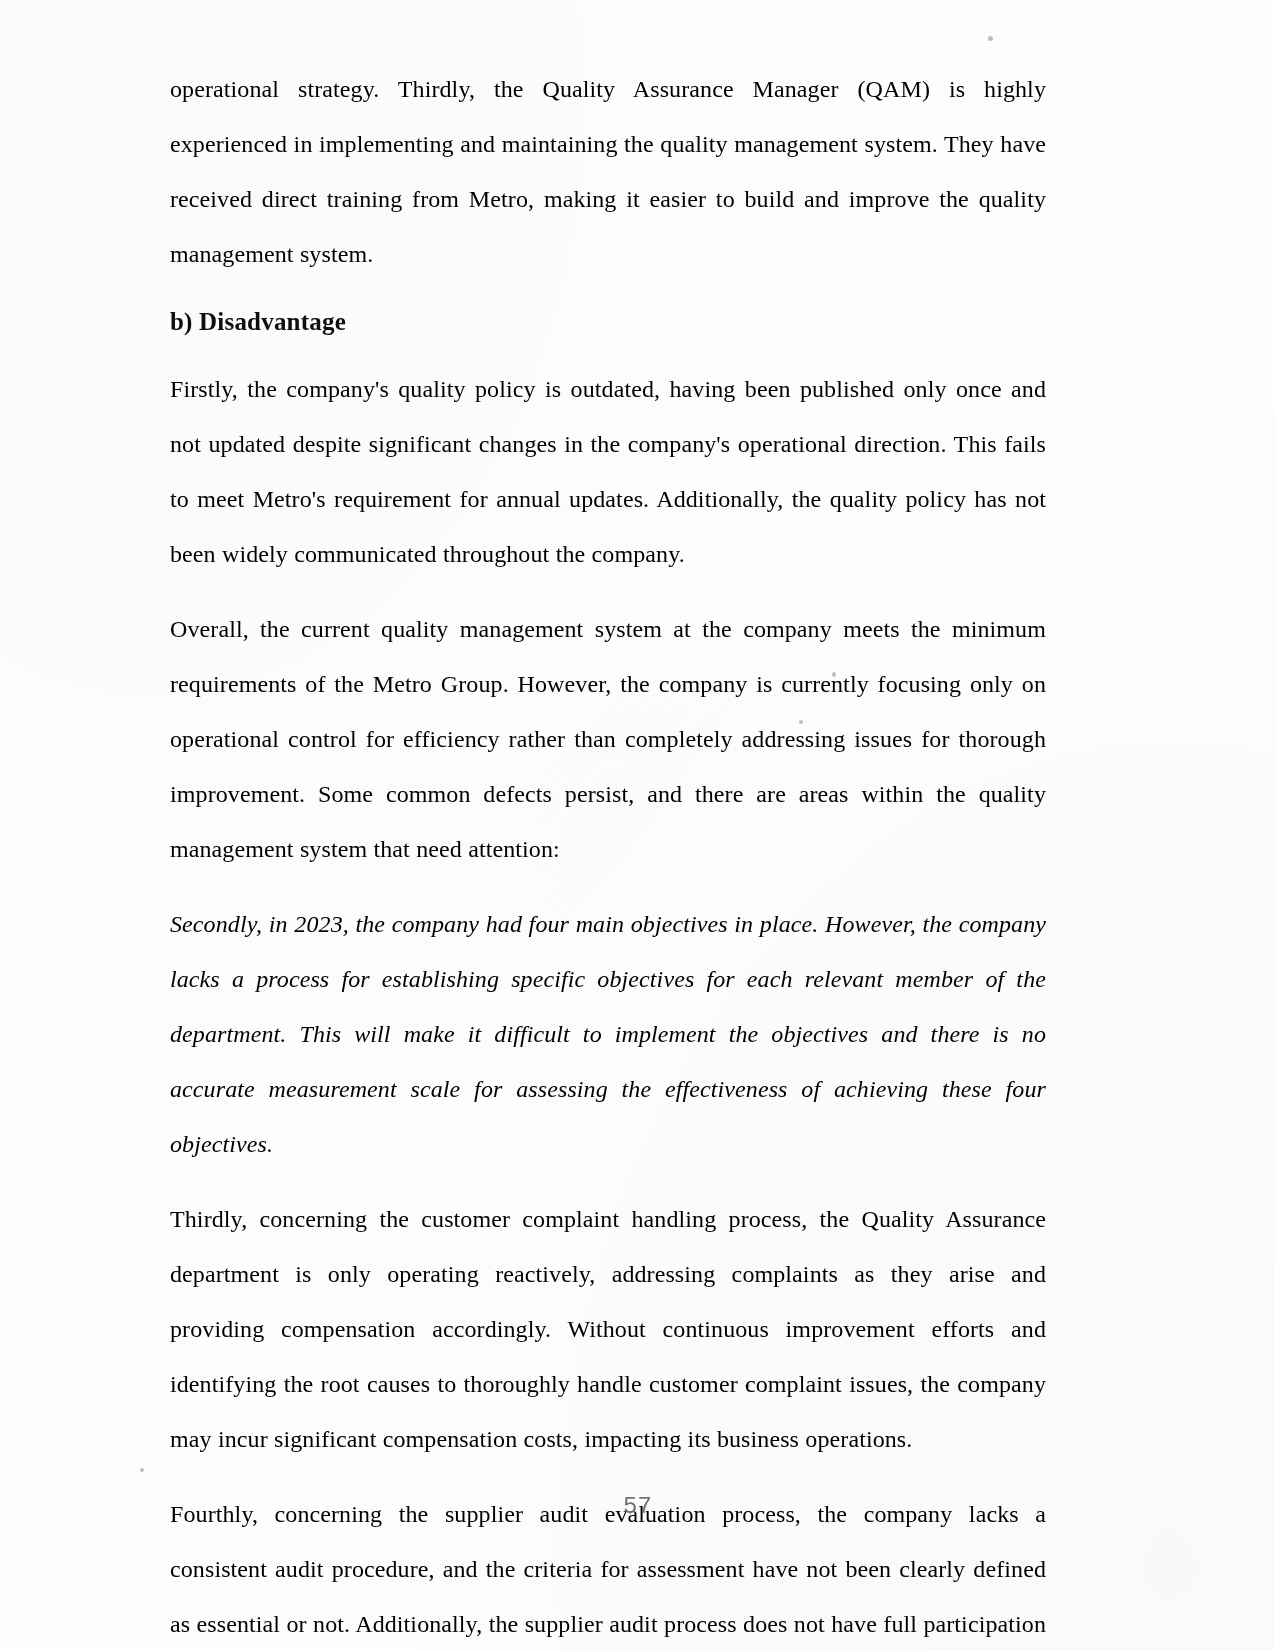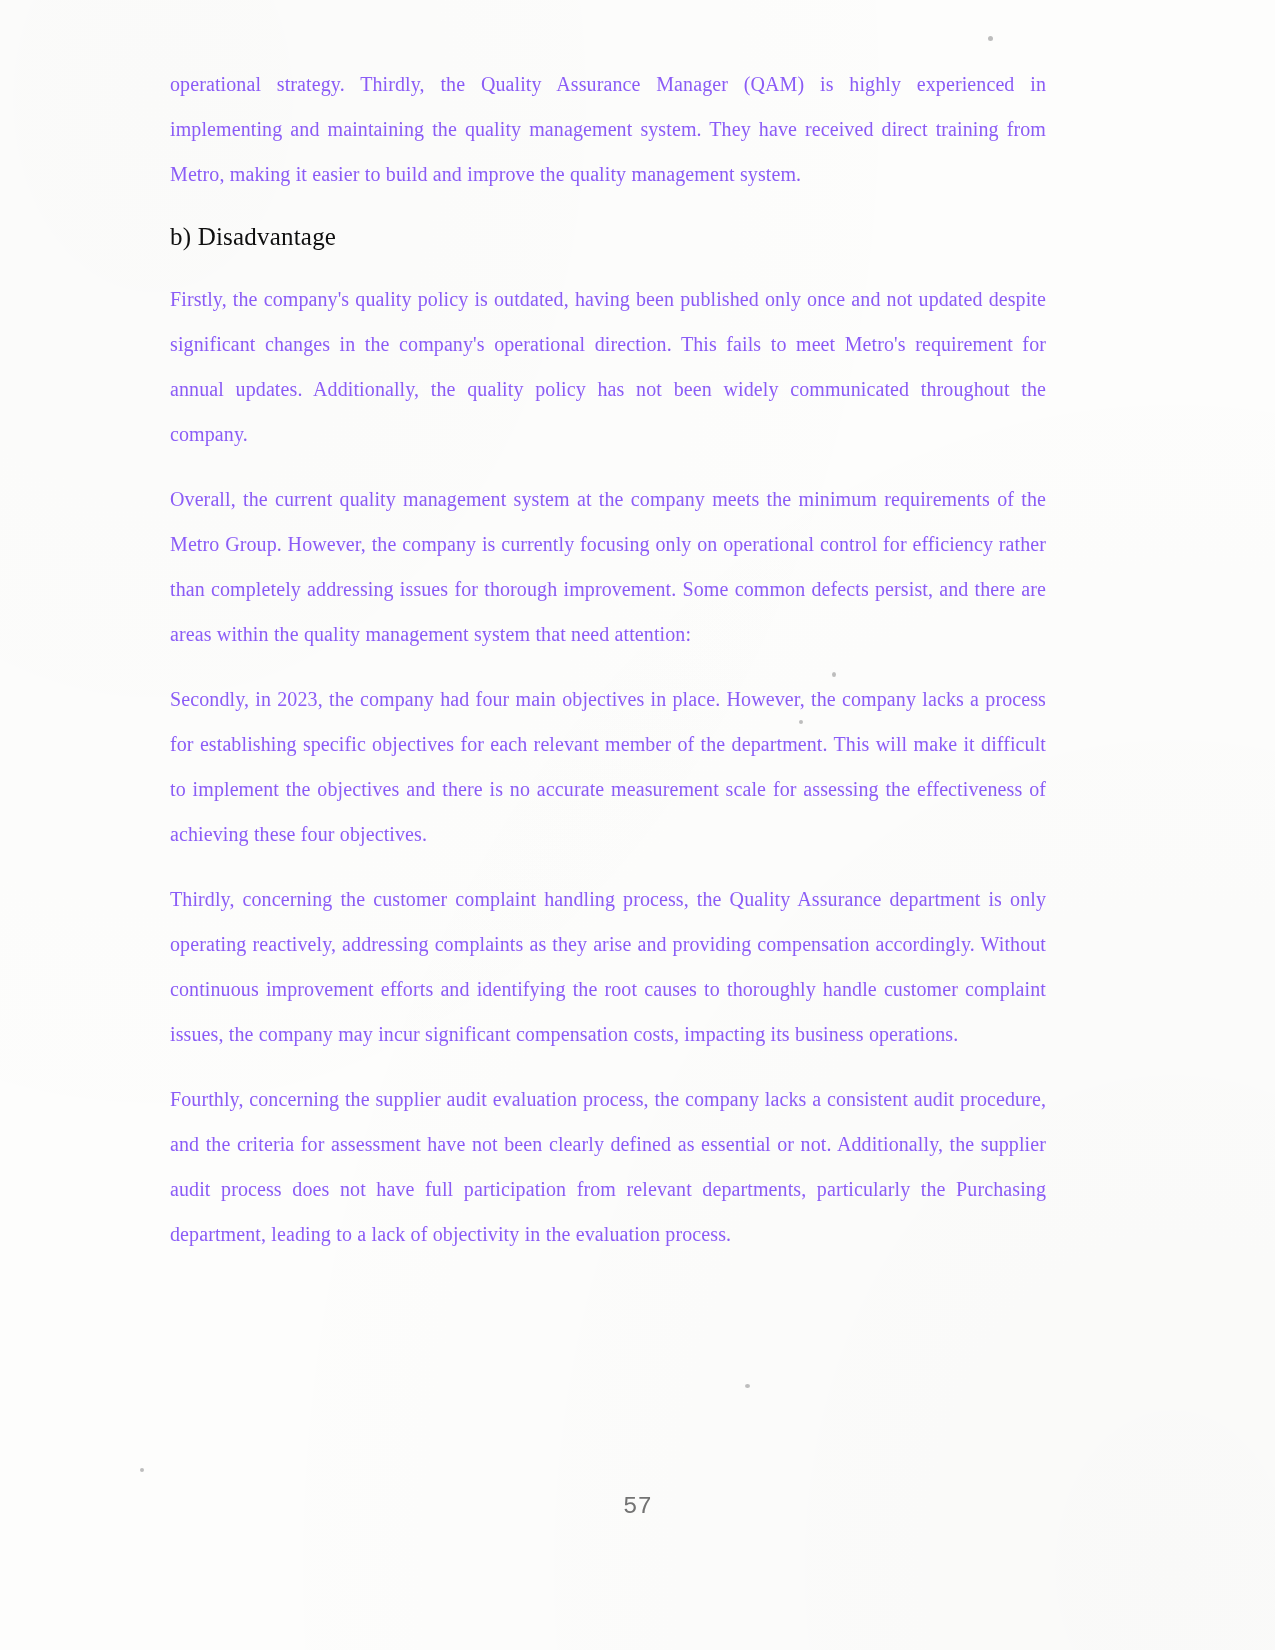--- a/index.html
+++ b/index.html
@@ -34,45 +34,45 @@
 
   .content {
     position: absolute;
     left: 170px;
     top: 62px;
     width: 876px;
   }
 
   p.para {
     margin: 0 0 20px 0;
-    font-size: 20px;
-    line-height: 45px;
+    font-size: 24px;
+    line-height: 55px;
     text-align: justify;
     text-justify: inter-word;
     letter-spacing: 0.1px;
     word-spacing: 0.2px;
-    color: #8b5cf6;
+    color: #000000;
   }
 
   p.para:last-of-type {
     margin-bottom: 16px;
   }
 
   h3.subheading {
     margin: 0 0 20px 0;
     font-size: 25px;
     line-height: 40px;
-    font-weight: normal;
+    font-weight: bold;
     text-align: left;
     color: #0f0f0f;
     letter-spacing: 0.2px;
   }
 
   
-  .lighter { color: #2e2e2e; }
+  .lighter { color: #2e2e2e; font-style: italic; }
   .light   { color: #3c3a38; }
 
   .page-number {
     position: absolute;
     left: 0;
     right: 0;
     top: 1492px;
     text-align: center;
     font-size: 24px;
     line-height: 30px;

